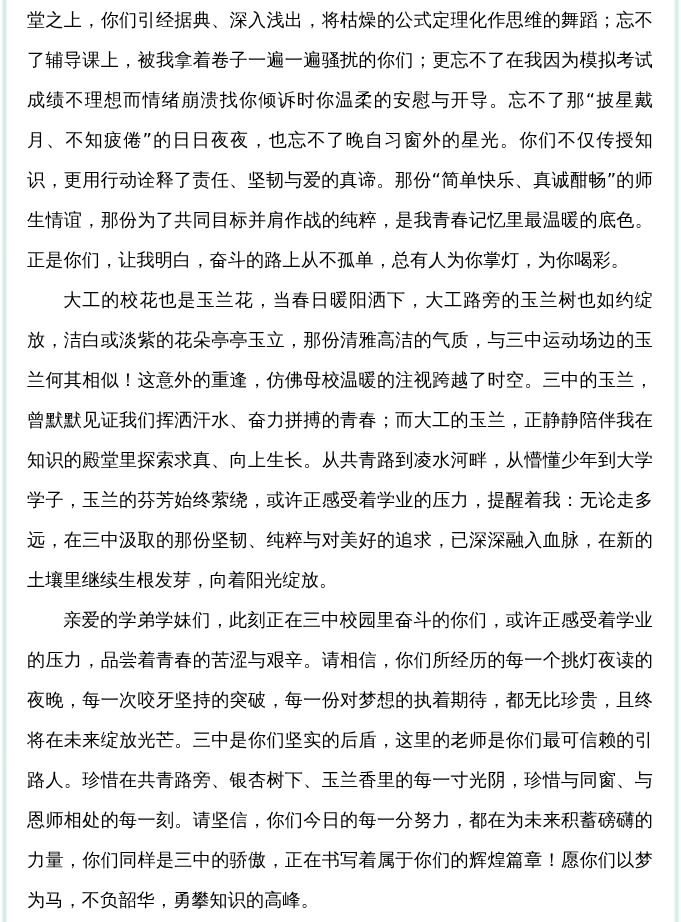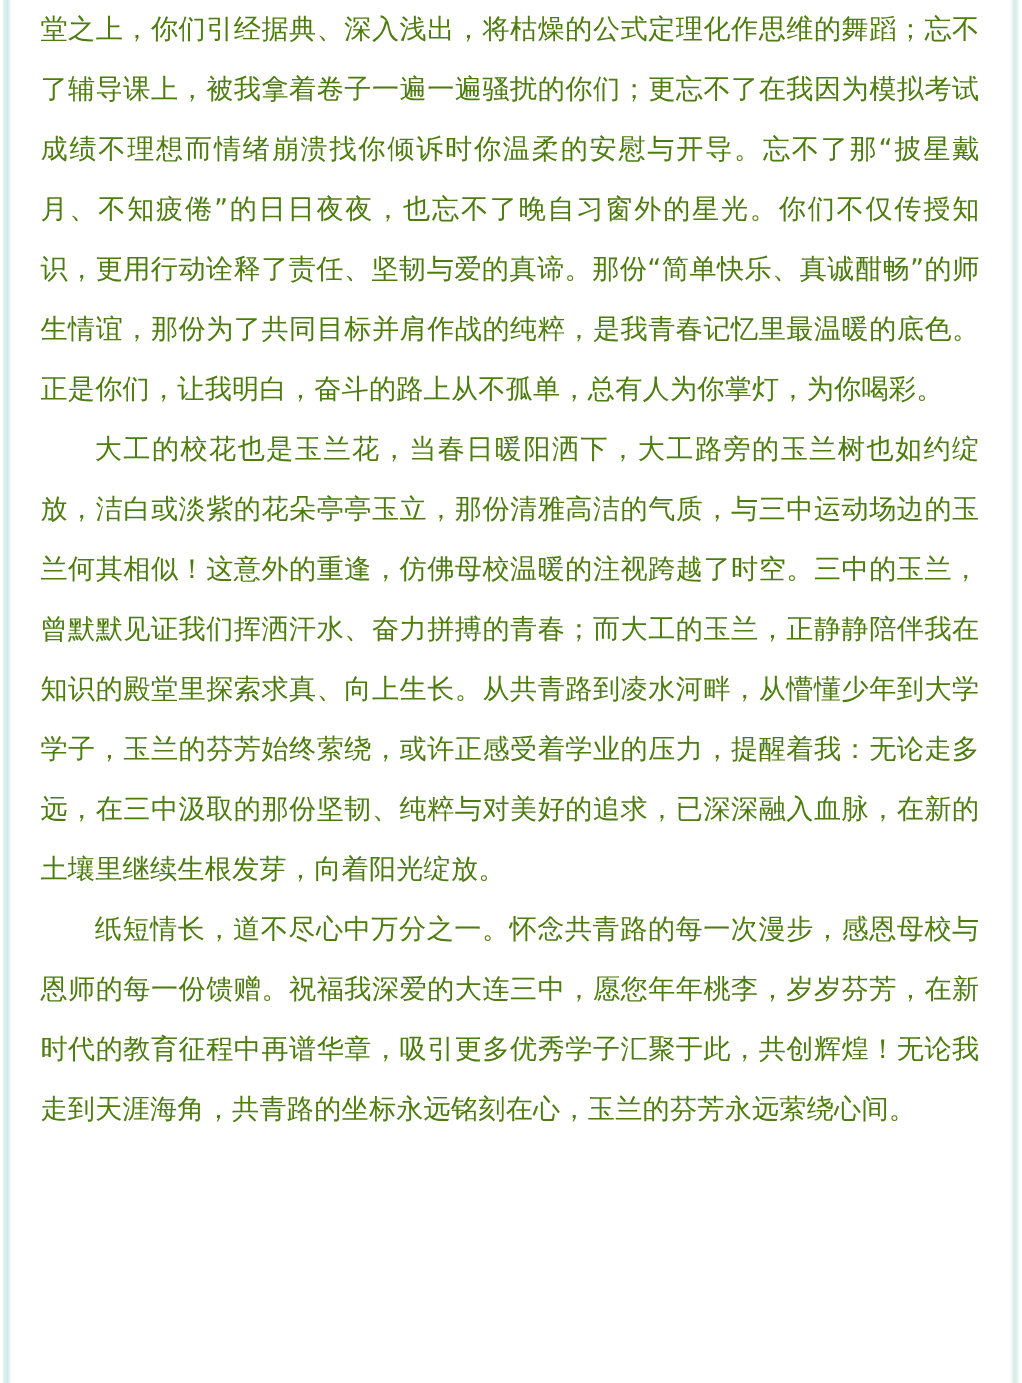--- a/index.html
+++ b/index.html
@@ -69,21 +69,21 @@
   }
 
   .para {
     margin: 0;
     padding: 0;
     text-indent: 2em;
     text-align: justify;
     text-justify: inter-character;
     font-size: 18.1px;
     line-height: 40px;
-    color: #4d7c0f;
+    color: #000000;
     letter-spacing: 0.15px;
     font-family: "DejaVu Sans", "Liberation Sans", sans-serif;
     font-weight: 400;
     word-break: break-all;
   }
 
   
   .para.continuation {
     text-indent: 0;
   }
@@ -96,19 +96,20 @@
   <div class="scan-edge left"></div>
   <div class="scan-edge right"></div>
 
   <div class="page-inner">
     <div class="body-text">
 
       <p class="para continuation">堂之上，你们引经据典、深入浅出，将枯燥的公式定理化作思维的舞蹈；忘不了辅导课上，被我拿着卷子一遍一遍骚扰的你们；更忘不了在我因为模拟考试成绩不理想而情绪崩溃找你倾诉时你温柔的安慰与开导。忘不了那“披星戴月、不知疲倦”的日日夜夜，也忘不了晚自习窗外的星光。你们不仅传授知识，更用行动诠释了责任、坚韧与爱的真谛。那份“简单快乐、真诚酣畅”的师生情谊，那份为了共同目标并肩作战的纯粹，是我青春记忆里最温暖的底色。正是你们，让我明白，奋斗的路上从不孤单，总有人为你掌灯，为你喝彩。</p>
 
       <p class="para">大工的校花也是玉兰花，当春日暖阳洒下，大工路旁的玉兰树也如约绽放，洁白或淡紫的花朵亭亭玉立，那份清雅高洁的气质，与三中运动场边的玉兰何其相似！这意外的重逢，仿佛母校温暖的注视跨越了时空。三中的玉兰，曾默默见证我们挥洒汗水、奋力拼搏的青春；而大工的玉兰，正静静陪伴我在知识的殿堂里探索求真、向上生长。从共青路到凌水河畔，从懵懂少年到大学学子，玉兰的芬芳始终萦绕，或许正感受着学业的压力，提醒着我：无论走多远，在三中汲取的那份坚韧、纯粹与对美好的追求，已深深融入血脉，在新的土壤里继续生根发芽，向着阳光绽放。</p>
 
+      <p class="para">亲爱的学弟学妹们，此刻正在三中校园里奋斗的你们，或许正感受着学业的压力，品尝着青春的苦涩与艰辛。请相信，你们所经历的每一个挑灯夜读的夜晚，每一次咬牙坚持的突破，每一份对梦想的执着期待，都无比珍贵，且终将在未来绽放光芒。三中是你们坚实的后盾，这里的老师是你们最可信赖的引路人。珍惜在共青路旁、银杏树下、玉兰香里的每一寸光阴，珍惜与同窗、与恩师相处的每一刻。请坚信，你们今日的每一分努力，都在为未来积蓄磅礴的力量，你们同样是三中的骄傲，正在书写着属于你们的辉煌篇章！愿你们以梦为马，不负韶华，勇攀知识的高峰。</p>
 
       <p class="para">纸短情长，道不尽心中万分之一。怀念共青路的每一次漫步，感恩母校与恩师的每一份馈赠。祝福我深爱的大连三中，愿您年年桃李，岁岁芬芳，在新时代的教育征程中再谱华章，吸引更多优秀学子汇聚于此，共创辉煌！无论我走到天涯海角，共青路的坐标永远铭刻在心，玉兰的芬芳永远萦绕心间。</p>
 
     </div>
   </div>
 
 </div>
 
 </body></html>

